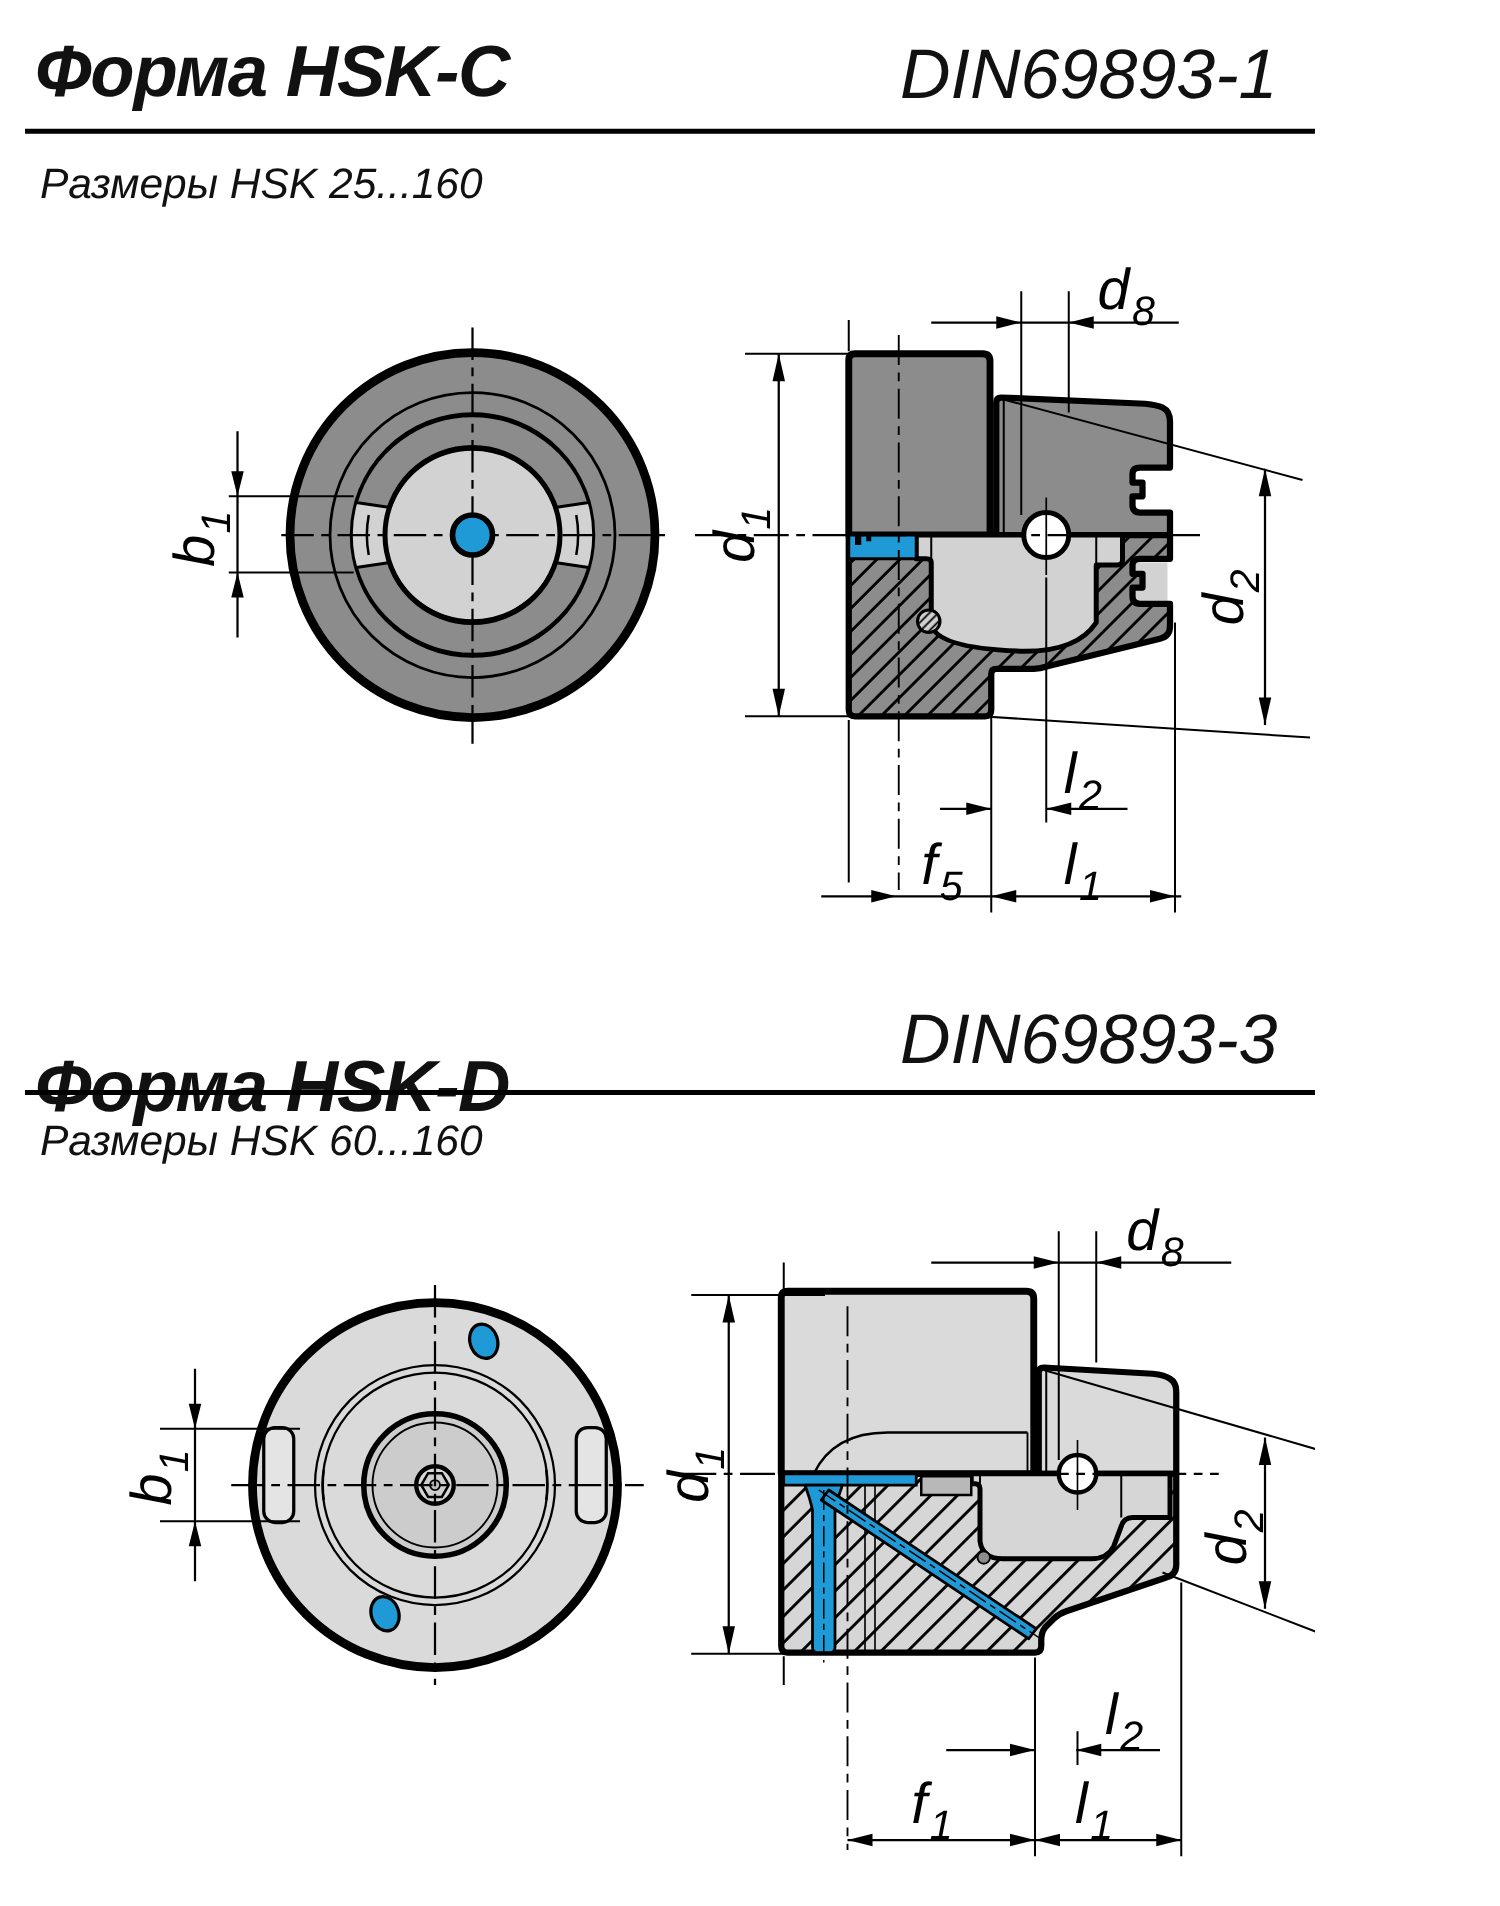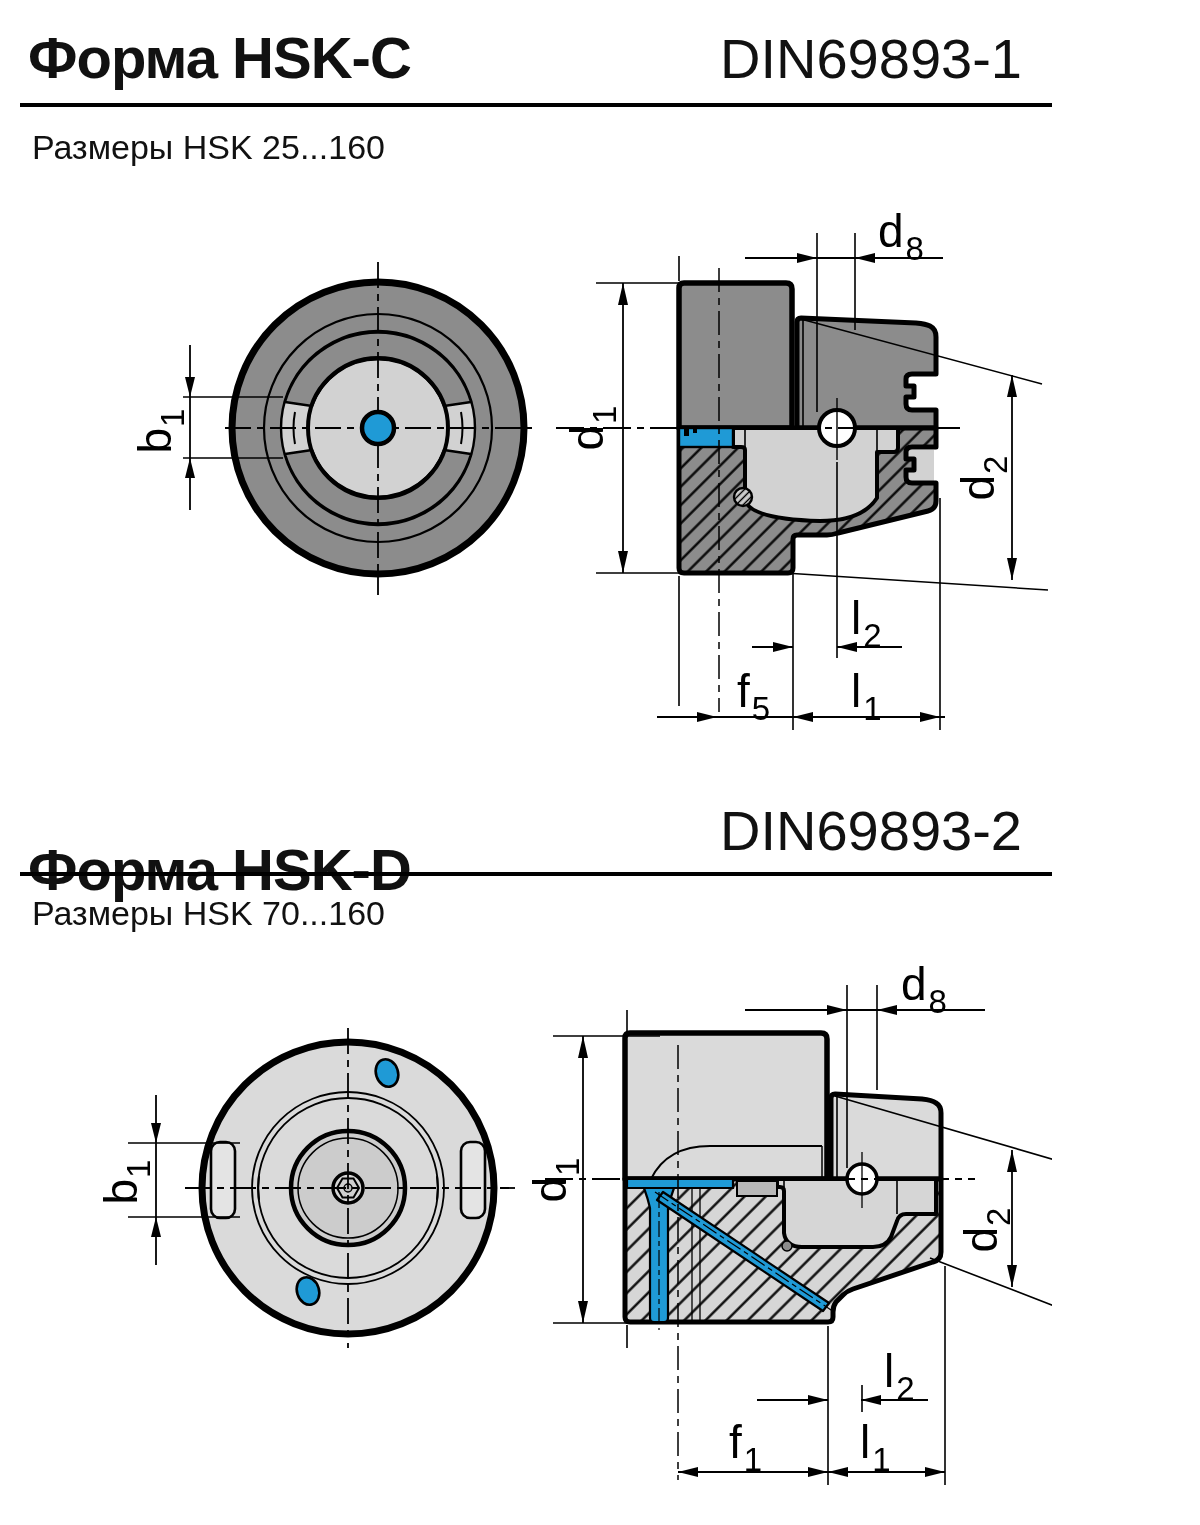--- a/index.html
+++ b/index.html
@@ -1,17 +1,17 @@
 <!DOCTYPE html>
 <html><head>
 <meta charset="utf-8">
 <style>
   html,body{margin:0;padding:0;background:#ffffff;}
   #canvas{position:relative;width:1052px;height:1525px;background:#fff;overflow:hidden;
-          font-family:"Liberation Sans",sans-serif;}
+          font-family:"Liberation Sans",sans-serif;font-style:italic;}
   .hdr-title{position:absolute;left:28px;font-weight:700;font-size:58px;color:#111;
              letter-spacing:-1px;white-space:nowrap;}
   .hdr-std{position:absolute;right:30px;font-weight:400;font-size:56px;color:#111;
            letter-spacing:0px;white-space:nowrap;}
   .hdr-rule{position:absolute;left:20px;width:1160px;height:4px;background:#000;}
   .hdr-sub{position:absolute;left:32px;font-weight:400;font-size:34px;color:#111;white-space:nowrap;}
   svg{position:absolute;left:0;top:0;}
   svg text{font-family:"Liberation Sans",sans-serif;fill:#000;}
   .dimtxt{font-size:46px;}
   .sub{font-size:33px;}
@@ -20,23 +20,23 @@
 <body>
 
 <div id="canvas">
 
   <div class="hdr-title" style="top:24px;">Форма HSK-C</div>
   <div class="hdr-std" style="top:26px;">DIN69893-1</div>
   <div class="hdr-rule" style="top:103px;"></div>
   <div class="hdr-sub" style="top:128px;">Размеры HSK 25...160</div>
 
   <div class="hdr-title" style="top:836px;">Форма HSK-D</div>
-  <div class="hdr-std" style="top:798px;">DIN69893-2</div>
+  <div class="hdr-std" style="top:798px;">DIN69893-3</div>
   <div class="hdr-rule" style="top:872px;"></div>
-  <div class="hdr-sub" style="top:894px;">Размеры HSK 70...160</div>
+  <div class="hdr-sub" style="top:894px;">Размеры HSK 60...160</div>
 
   <svg width="1200" height="1525" viewBox="0 0 1200 1525">
     <defs>
       <pattern id="hatchC" patternUnits="userSpaceOnUse" width="13" height="13" patternTransform="rotate(-45)">
         <rect width="13" height="13" fill="#8c8c8c"></rect>
         <line x1="0" y1="6.5" x2="13" y2="6.5" stroke="#000" stroke-width="2.3"></line>
       </pattern>
       <pattern id="hatchD" patternUnits="userSpaceOnUse" width="15" height="15" patternTransform="rotate(-45)">
         <rect width="15" height="15" fill="#d6d6d6"></rect>
         <line x1="0" y1="7.5" x2="15" y2="7.5" stroke="#000" stroke-width="2.3"></line>

